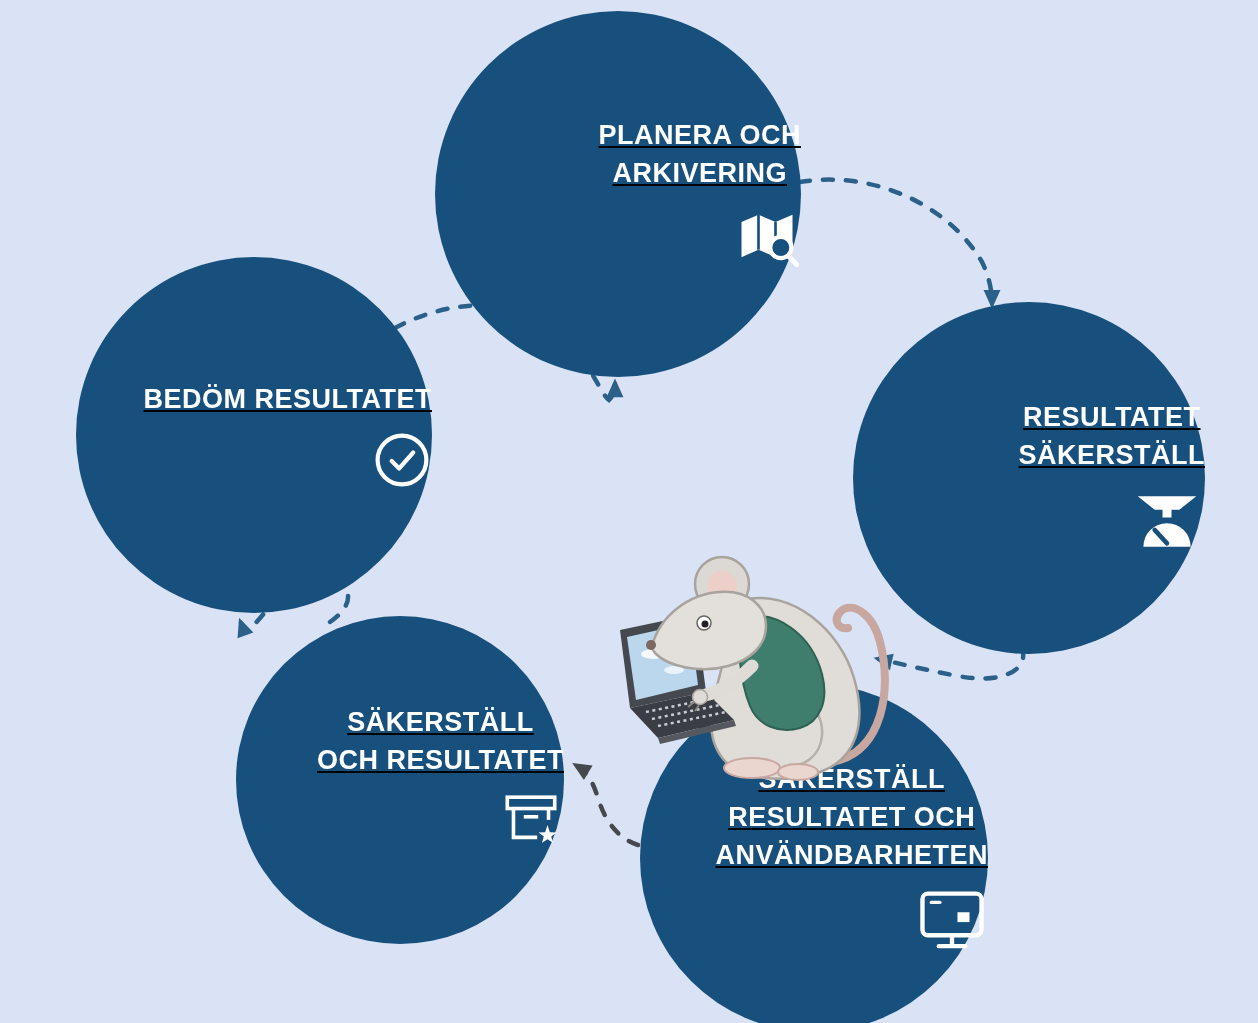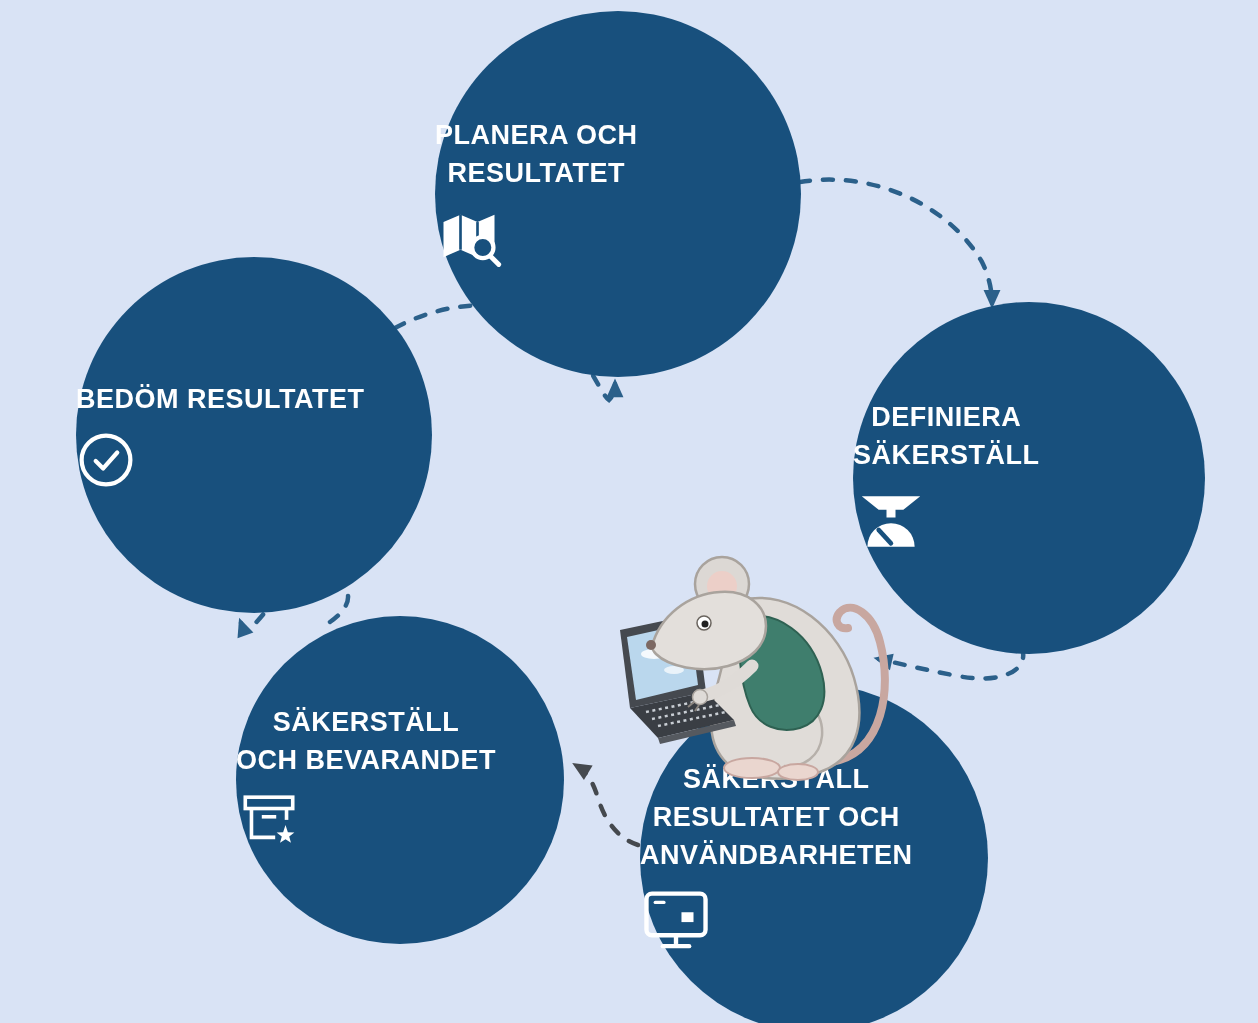--- a/index.html
+++ b/index.html
@@ -5,22 +5,23 @@
   *{box-sizing:border-box}
   html,body{margin:0;padding:0;background:#d9e3f5}
   .canvas{
     position:relative;width:1258px;height:1023px;overflow:hidden;
     background:var(--background,#d9e3f5);
     font-family:"Liberation Sans",sans-serif;
   }
   .circle{
     position:absolute;border-radius:50%;
     background:var(--circle-fill,#18507d);
-    display:flex;flex-direction:column;align-items:flex-start;justify-content:center;
+    display:flex;flex-direction:column;align-items:flex-end;justify-content:center;
     text-align:center;
+    text-decoration:underline;
   }
   .label{display:flex;flex-direction:column}
   .line{
     font-weight:700;font-size:27px;line-height:1.42;
     color:var(--step-text,#fff);letter-spacing:.5px;white-space:nowrap;
   }
   .icon{margin-top:12px;display:block}
   .icon-map{width:68px;height:68px}
   .icon-scale{width:76px;height:72px}
   .icon-monitor{width:72px;height:70px}
@@ -61,34 +62,34 @@
     <path class="arrow blue" marker-end="url(#ah-blue)" d="M395,328 C458,294 532,298 570,342 C592,368 601,394 609,400 C613,396 615,390 615,384"></path>
     <path class="arrow blue" marker-end="url(#ah-blue)" d="M800,182 C872,170 948,204 982,262 C989,276 992,291 992,303"></path>
     <path class="arrow blue" marker-end="url(#ah-blue)" d="M1022,648 C1030,672 998,684 958,676 C926,670 901,664 879,659"></path>
     <path class="arrow dark" marker-end="url(#ah-dark)" d="M638,845 C616,838 604,818 598,798 C593,782 587,772 577,766"></path>
     <path class="arrow blue" marker-end="url(#ah-blue)" d="M330,622 C362,600 350,574 306,581 C272,586 250,648 241,623"></path>
   </svg>
 
   <div class="circle c-plan">
     <div class="label">
       <span class="line">PLANERA OCH</span>
-      <span class="line">RESULTATET</span>
+      <span class="line">ARKIVERING</span>
     </div>
     <svg class="icon icon-map" viewBox="0 0 64 64">
       <polygon points="8,17 24,10 40,17 56,10 56,43 40,50 24,43 8,50" fill="#ffffff"></polygon>
       <line x1="24" y1="10" x2="24" y2="43" class="cut" stroke-width="2.5"></line>
       <line x1="40" y1="17" x2="40" y2="50" class="cut" stroke-width="2.5"></line>
       <circle cx="45" cy="41" r="10" class="cutfill" stroke="#ffffff" stroke-width="4"></circle>
       <line x1="52" y1="49" x2="60" y2="57" stroke="#ffffff" stroke-width="4.5" stroke-linecap="round"></line>
     </svg>
   </div>
 
   <div class="circle c-define">
     <div class="label">
-      <span class="line">DEFINIERA</span>
+      <span class="line">RESULTATET</span>
       <span class="line">SÄKERSTÄLL</span>
     </div>
     <svg class="icon icon-scale" viewBox="0 0 64 64">
       <polygon points="6,9 58,9 43,21 21,21" fill="#ffffff"></polygon>
       <rect x="28" y="20" width="8" height="8" fill="#ffffff"></rect>
       <path d="M11,54 A21,21 0 0 1 53,54 Z" fill="#ffffff"></path>
       <line x1="32" y1="51" x2="21" y2="39" class="cut" stroke-width="4" stroke-linecap="round"></line>
     </svg>
   </div>
 
@@ -103,21 +104,21 @@
       <line x1="13" y1="15" x2="21" y2="15" stroke="#ffffff" stroke-width="3" stroke-linecap="round"></line>
       <rect x="37" y="24" width="11" height="9" fill="#ffffff"></rect>
       <line x1="32" y1="45" x2="32" y2="53" stroke="#ffffff" stroke-width="4"></line>
       <line x1="20" y1="55" x2="44" y2="55" stroke="#ffffff" stroke-width="4" stroke-linecap="round"></line>
     </svg>
   </div>
 
   <div class="circle c-integrity">
     <div class="label">
       <span class="line">SÄKERSTÄLL</span>
-      <span class="line">OCH BEVARANDET</span>
+      <span class="line">OCH RESULTATET</span>
     </div>
     <svg class="icon icon-archive" viewBox="0 0 64 64">
       <rect x="9" y="6" width="46" height="11" fill="none" stroke="#ffffff" stroke-width="3.5"></rect>
       <path d="M15,17 V45 H38" fill="none" stroke="#ffffff" stroke-width="3.5"></path>
       <path d="M49,17 V28" fill="none" stroke="#ffffff" stroke-width="3.5"></path>
       <line x1="25" y1="25" x2="39" y2="25" stroke="#ffffff" stroke-width="3.5"></line>
       <polygon points="48,33 50.3,39.9 56.6,40.2 51.6,44.2 53.3,50.3 48,46.8 42.7,50.3 44.4,44.2 39.4,40.2 45.7,39.9" fill="#ffffff"></polygon>
     </svg>
   </div>
 

